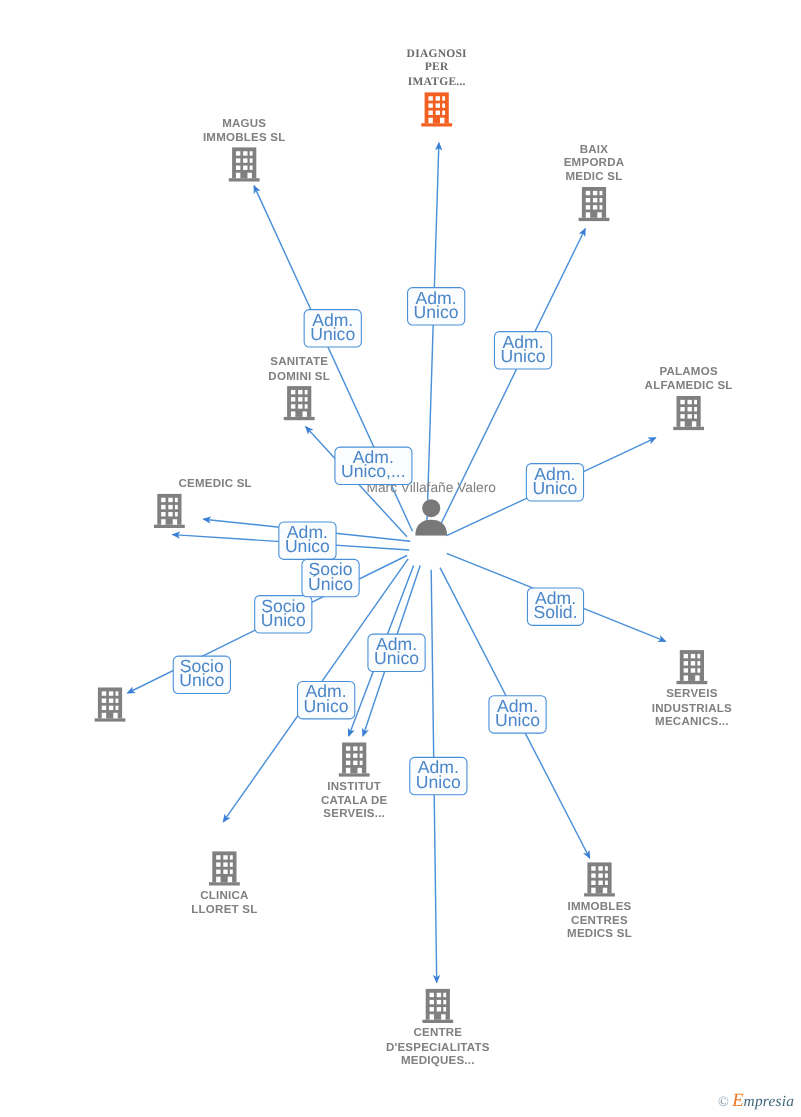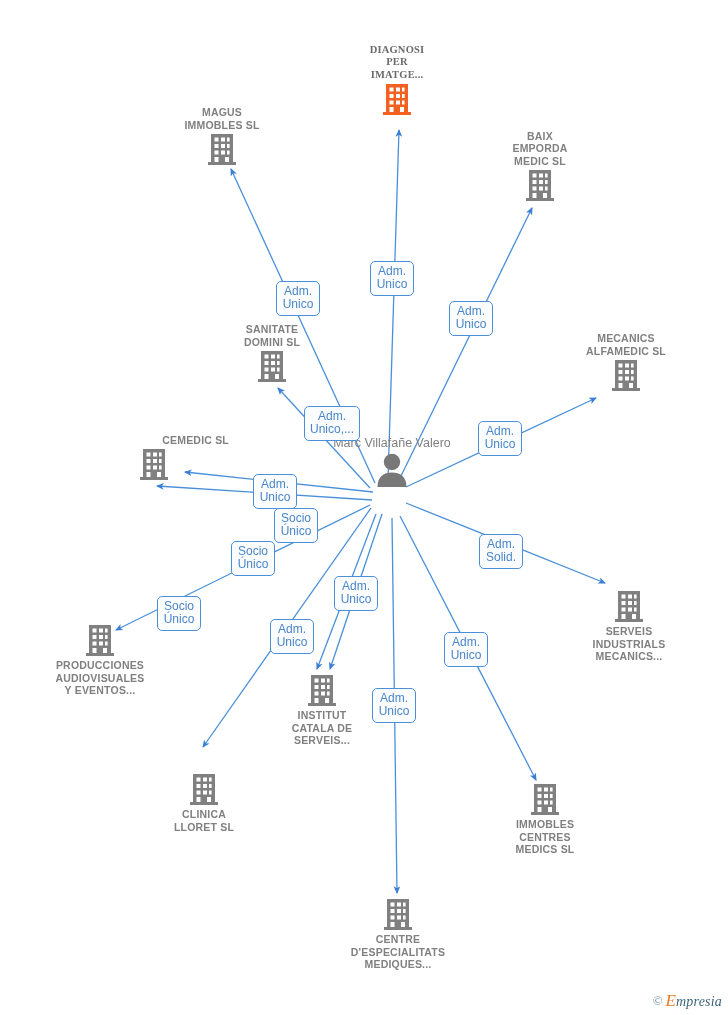--- a/index.html
+++ b/index.html
@@ -71,21 +71,21 @@
     width: 40px;
     height: 34px;
   }
   .edge-label {
     position: absolute;
     box-sizing: border-box;
     border: 1.4px solid #4a90d9;
     border-radius: 5px;
     background: #fbfcfe;
     color: #4a86c8;
-    font-size: 12px;
+    font-size: 16px;
     line-height: 13px;
     text-align: center;
     padding: 3px 5px 4px 5px;
     white-space: pre-line;
     min-width: 44px;
   }
   #watermark {
     position: absolute;
     right: 6px;
     bottom: 5px;
@@ -204,21 +204,21 @@
             <rect x="21" y="5.5" width="2.6" height="4" fill="#fff"></rect>
             <rect x="8.5" y="12" width="4" height="4" fill="#fff"></rect>
             <rect x="15" y="12" width="4" height="4" fill="#fff"></rect>
             <rect x="21" y="12" width="2.6" height="4" fill="#fff"></rect>
             <rect x="8.5" y="18.5" width="4" height="4" fill="#fff"></rect>
             <rect x="15" y="18.5" width="4" height="4" fill="#fff"></rect>
             <rect x="21" y="18.5" width="2.6" height="4" fill="#fff"></rect>
             <rect x="8.5" y="25" width="4" height="5" fill="#fff"></rect>
             <rect x="19" y="25" width="4" height="5" fill="#fff"></rect>
           </svg></span></div>
-      <div class="node" style="left: 626px; top: 332px;"><span class="node-label">MECANICS
+      <div class="node" style="left: 626px; top: 332px;"><span class="node-label">PALAMOS
 ALFAMEDIC SL</span><span><svg class="node-icon" viewBox="0 0 32 34" xmlns="http://www.w3.org/2000/svg">
             <rect x="5" y="2" width="22" height="28" fill="#808080"></rect>
             <rect x="2" y="30" width="28" height="3" fill="#808080"></rect>
             <rect x="8.5" y="5.5" width="4" height="4" fill="#fff"></rect>
             <rect x="15" y="5.5" width="4" height="4" fill="#fff"></rect>
             <rect x="21" y="5.5" width="2.6" height="4" fill="#fff"></rect>
             <rect x="8.5" y="12" width="4" height="4" fill="#fff"></rect>
             <rect x="15" y="12" width="4" height="4" fill="#fff"></rect>
             <rect x="21" y="12" width="2.6" height="4" fill="#fff"></rect>
             <rect x="8.5" y="18.5" width="4" height="4" fill="#fff"></rect>
@@ -266,23 +266,21 @@
             <rect x="15" y="5.5" width="4" height="4" fill="#fff"></rect>
             <rect x="21" y="5.5" width="2.6" height="4" fill="#fff"></rect>
             <rect x="8.5" y="12" width="4" height="4" fill="#fff"></rect>
             <rect x="15" y="12" width="4" height="4" fill="#fff"></rect>
             <rect x="21" y="12" width="2.6" height="4" fill="#fff"></rect>
             <rect x="8.5" y="18.5" width="4" height="4" fill="#fff"></rect>
             <rect x="15" y="18.5" width="4" height="4" fill="#fff"></rect>
             <rect x="21" y="18.5" width="2.6" height="4" fill="#fff"></rect>
             <rect x="8.5" y="25" width="4" height="5" fill="#fff"></rect>
             <rect x="19" y="25" width="4" height="5" fill="#fff"></rect>
-          </svg></span><span class="node-label">PRODUCCIONES
-AUDIOVISUALES
-Y EVENTOS...</span></div>
+          </svg></span></div>
       <div class="node label-below" style="left: 322px; top: 672px;"><span><svg class="node-icon" viewBox="0 0 32 34" xmlns="http://www.w3.org/2000/svg">
             <rect x="5" y="2" width="22" height="28" fill="#808080"></rect>
             <rect x="2" y="30" width="28" height="3" fill="#808080"></rect>
             <rect x="8.5" y="5.5" width="4" height="4" fill="#fff"></rect>
             <rect x="15" y="5.5" width="4" height="4" fill="#fff"></rect>
             <rect x="21" y="5.5" width="2.6" height="4" fill="#fff"></rect>
             <rect x="8.5" y="12" width="4" height="4" fill="#fff"></rect>
             <rect x="15" y="12" width="4" height="4" fill="#fff"></rect>
             <rect x="21" y="12" width="2.6" height="4" fill="#fff"></rect>
             <rect x="8.5" y="18.5" width="4" height="4" fill="#fff"></rect>

